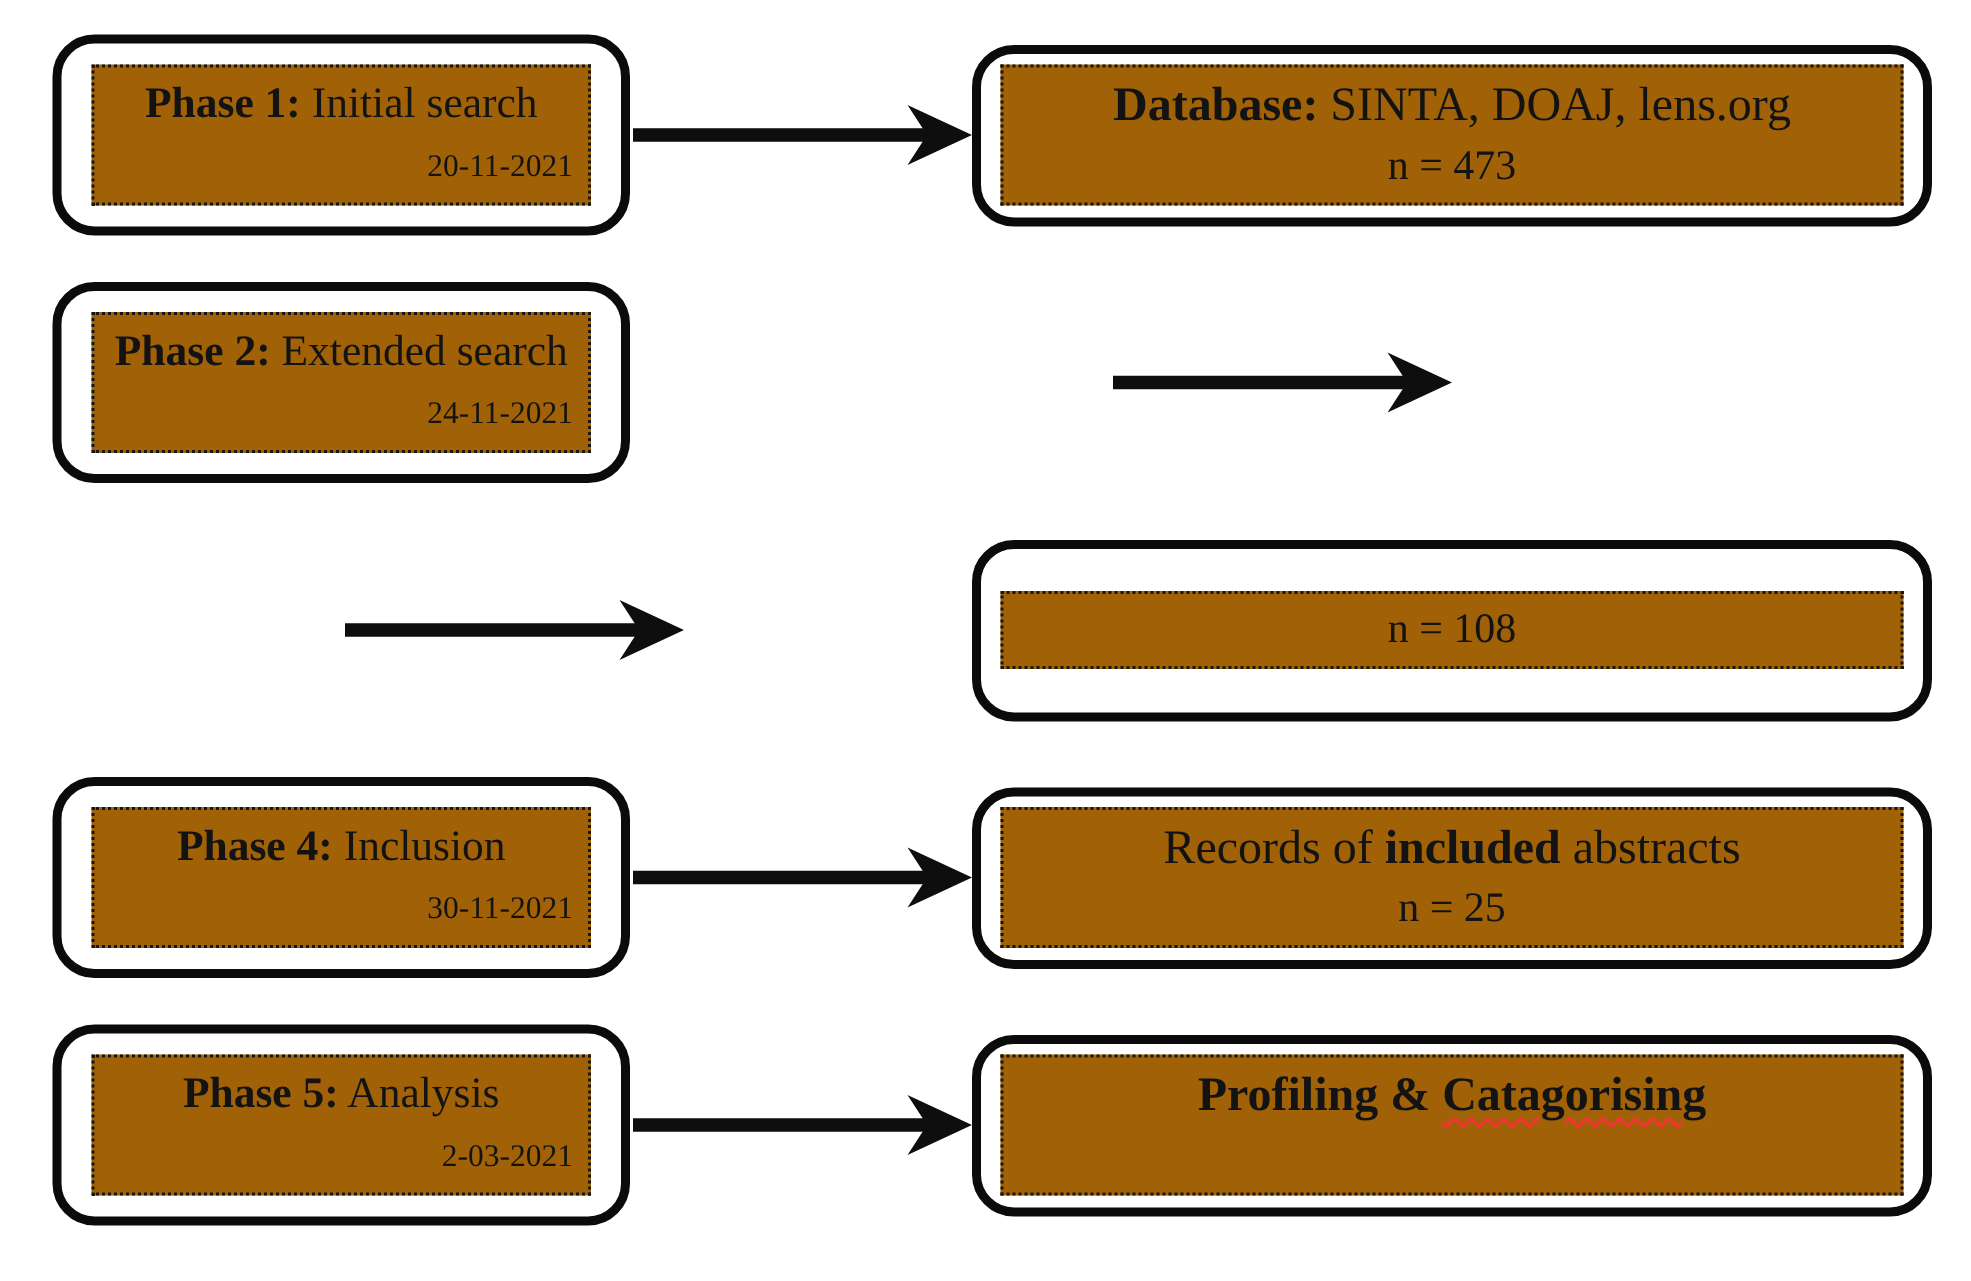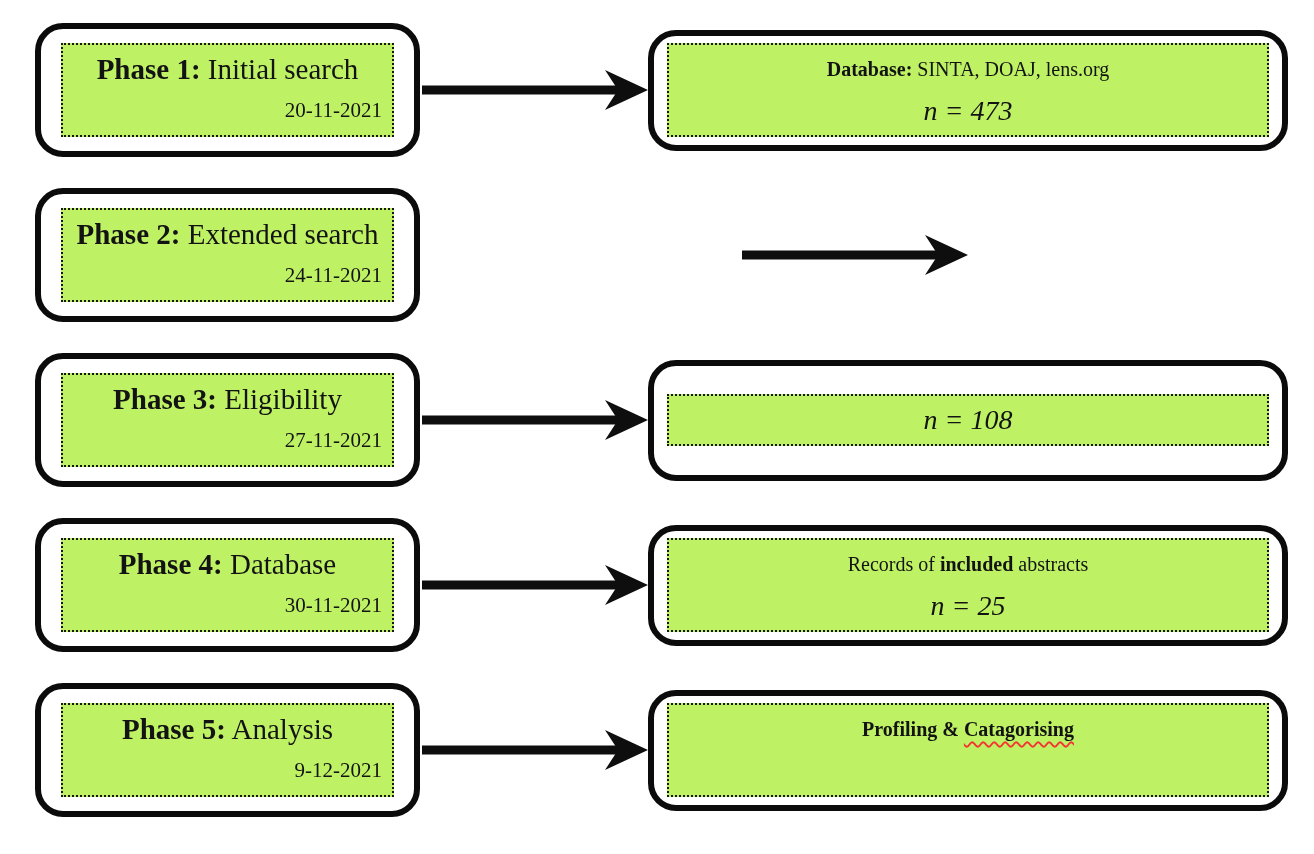--- a/index.html
+++ b/index.html
@@ -17,28 +17,28 @@
     background:#ffffff;
     box-sizing:border-box;
     display:flex;align-items:center;
   }
   .box.left{width:385px;height:134px;padding:0 20px;flex:none;}
   .box.right{width:640px;height:121px;padding:0 13px;flex:none;}
   .inner{
     border:2px dotted #161616;
     width:100%;
     box-sizing:border-box;
-    background:#bef264;
+    background:#a16207;
   }
   .left .inner{padding:4px 10px;}
   .right .inner{padding:3px 8px;text-align:center;}
   .l1{text-align:center;font-size:29px;line-height:41px;white-space:nowrap;}
   .l2{text-align:right;font-size:21px;line-height:41px;white-space:nowrap;}
-  .r1{font-size:20px;line-height:42px;white-space:nowrap;font-family:Liberation Serif, serif;}
-  .r2{font-size:28px;line-height:42px;min-height:42px;font-style:italic;}
+  .r1{font-size:32px;line-height:42px;white-space:nowrap;font-family:Liberation Serif, serif;}
+  .r2{font-size:28px;line-height:42px;min-height:42px;}
   b{font-weight:bold;}
   .miss{
     text-decoration-line:underline;
     text-decoration-style:wavy;
     text-decoration-color:#f43333;
     text-decoration-thickness:1.5px;
     text-underline-offset:5px;
   }
   .arrowcol{flex:1;display:flex;justify-content:center;align-items:center;}
   .arrowcol svg{display:block;}
@@ -78,43 +78,37 @@
     </div>
     <div class="arrowcol">
       <svg width="228" height="46" viewBox="0 0 228 46">
         <rect x="2" y="18.5" width="196" height="9" fill="#0e0e0e"></rect>
         <polygon points="185,3 228,23 185,43 198,23" fill="#0e0e0e"></polygon>
       </svg>
     </div>
   </div>
 
   <div class="row">
-    <div class="box left">
-      <div class="inner">
-        <div class="l1"><b>Phase 3:</b><span> Eligibility</span></div>
-        <div class="l2">27-11-2021</div>
-      </div>
-    </div>
     <div class="arrowcol">
       <svg width="228" height="46" viewBox="0 0 228 46">
         <rect x="2" y="18.5" width="196" height="9" fill="#0e0e0e"></rect>
         <polygon points="185,3 228,23 185,43 198,23" fill="#0e0e0e"></polygon>
       </svg>
     </div>
     <div class="box right">
       <div class="inner">
         <div class="r2">n = 108</div>
       </div>
     </div>
   </div>
 
   <div class="row">
     <div class="box left">
       <div class="inner">
-        <div class="l1"><b>Phase 4:</b><span> Database</span></div>
+        <div class="l1"><b>Phase 4:</b><span> Inclusion</span></div>
         <div class="l2">30-11-2021</div>
       </div>
     </div>
     <div class="arrowcol">
       <svg width="228" height="46" viewBox="0 0 228 46">
         <rect x="2" y="18.5" width="196" height="9" fill="#0e0e0e"></rect>
         <polygon points="185,3 228,23 185,43 198,23" fill="#0e0e0e"></polygon>
       </svg>
     </div>
     <div class="box right">
@@ -122,21 +116,21 @@
         <div class="r1"><span>Records of </span><b>included</b><b class="miss"></b><span> abstracts</span></div>
         <div class="r2">n = 25</div>
       </div>
     </div>
   </div>
 
   <div class="row">
     <div class="box left">
       <div class="inner">
         <div class="l1"><b>Phase 5:</b><span> Analysis</span></div>
-        <div class="l2">9-12-2021</div>
+        <div class="l2">2-03-2021</div>
       </div>
     </div>
     <div class="arrowcol">
       <svg width="228" height="46" viewBox="0 0 228 46">
         <rect x="2" y="18.5" width="196" height="9" fill="#0e0e0e"></rect>
         <polygon points="185,3 228,23 185,43 198,23" fill="#0e0e0e"></polygon>
       </svg>
     </div>
     <div class="box right">
       <div class="inner">

